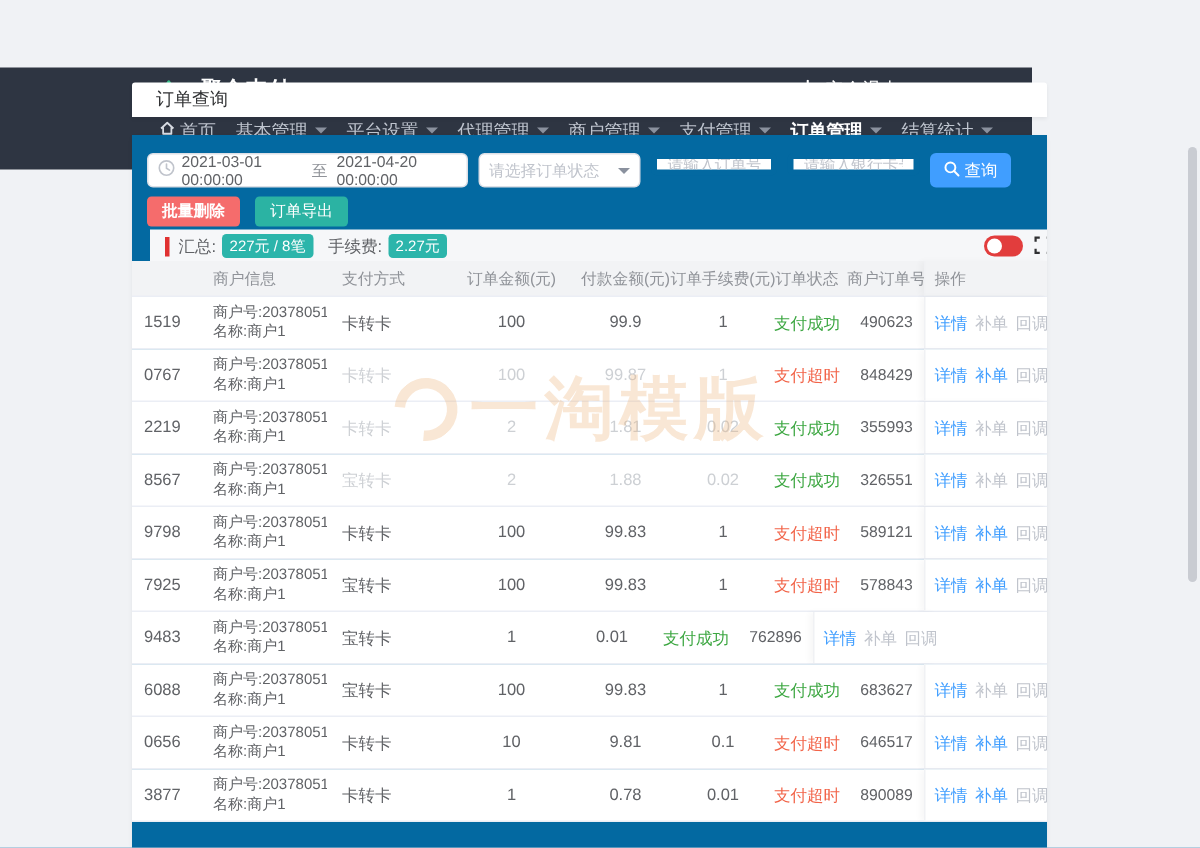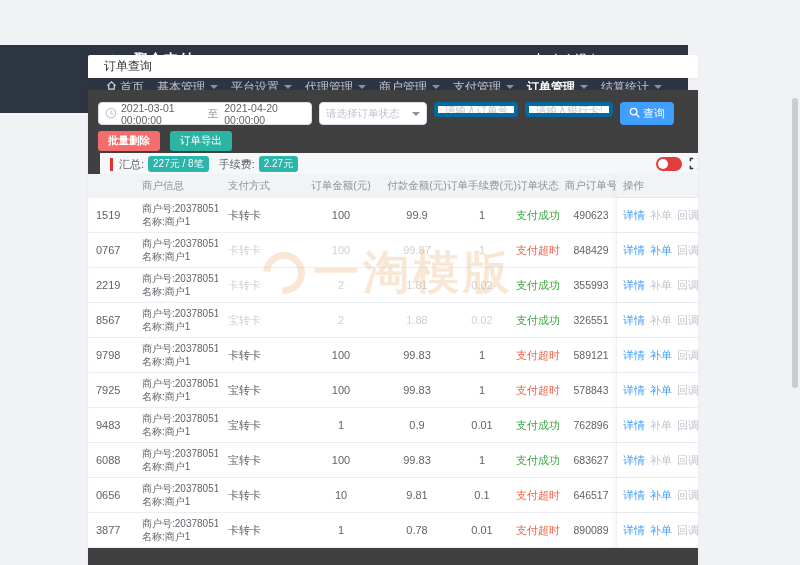--- a/index.html
+++ b/index.html
@@ -16,21 +16,21 @@
   .nav-item { display:flex; align-items:center; gap:3px; color:#bfc5cf; font-size:12px;
     padding:4px 2px 6px 2px; cursor:pointer; white-space:nowrap; }
   .nav-item.active { color:#fff; font-weight:bold; border-bottom:2px solid #fff; padding-bottom:4px; }
   .caret { width:0; height:0; border-left:4px solid transparent; border-right:4px solid transparent;
     border-top:4px solid #8a919e; margin-left:2px; }
 
   
   .title-bar { position:absolute; left:88px; top:55px; width:610px; height:23px; background:#fff;
     border-radius:2px 2px 0 0; box-shadow:0 1px 3px rgba(0,0,0,.06); font-size:12px; color:#303133;
     line-height:23px; padding-left:16px; }
-  .main-card { position:absolute; left:88px; top:90px; width:610px; height:475px; background:#404040;
+  .main-card { position:absolute; left:88px; top:90px; width:610px; height:475px; background:#0369a1;
     box-shadow:0 1px 3px rgba(0,0,0,.06); overflow:hidden; }
 
   
   .filters { position:absolute; left:10px; top:12px; display:flex; gap:7px; height:23px; }
   .box { border:1px solid #dcdfe6; border-radius:4px; background:#fff; height:23px;
     display:flex; align-items:center; font-size:10.5px; color:#606266; }
   .date-range { width:214px; padding:0 6px; gap:4px; }
   .date-sep { color:#909399; font-size:10.5px; padding:0 2px; }
   .sel { width:108px; padding:0 6px; justify-content:space-between; color:#c0c4cc; cursor:pointer; }
   .sel .ph { font-size:10.5px; }
@@ -355,21 +355,20 @@
       <div class="tr body-row">
         <div class="td c1">9483</div>
         <div class="td c2">
           <div class="m2">
             <span>商户号:20378051</span>
             <span>名称:商户1</span>
           </div>
         </div>
         <div class="td c3">宝转卡</div>
         <div class="td c4">1</div>
-        <div class="td c5">0.9</div>
         <div class="td c6">0.01</div>
         <div class="td c7">
           <span class="status-success">支付成功</span>
         </div>
         <div class="td c8">762896</div>
         <div class="td ops">
           <span class="lnk">详情</span>
           <span class="lnk off">补单</span>
           <span class="lnk off">回调</span>
         </div>

